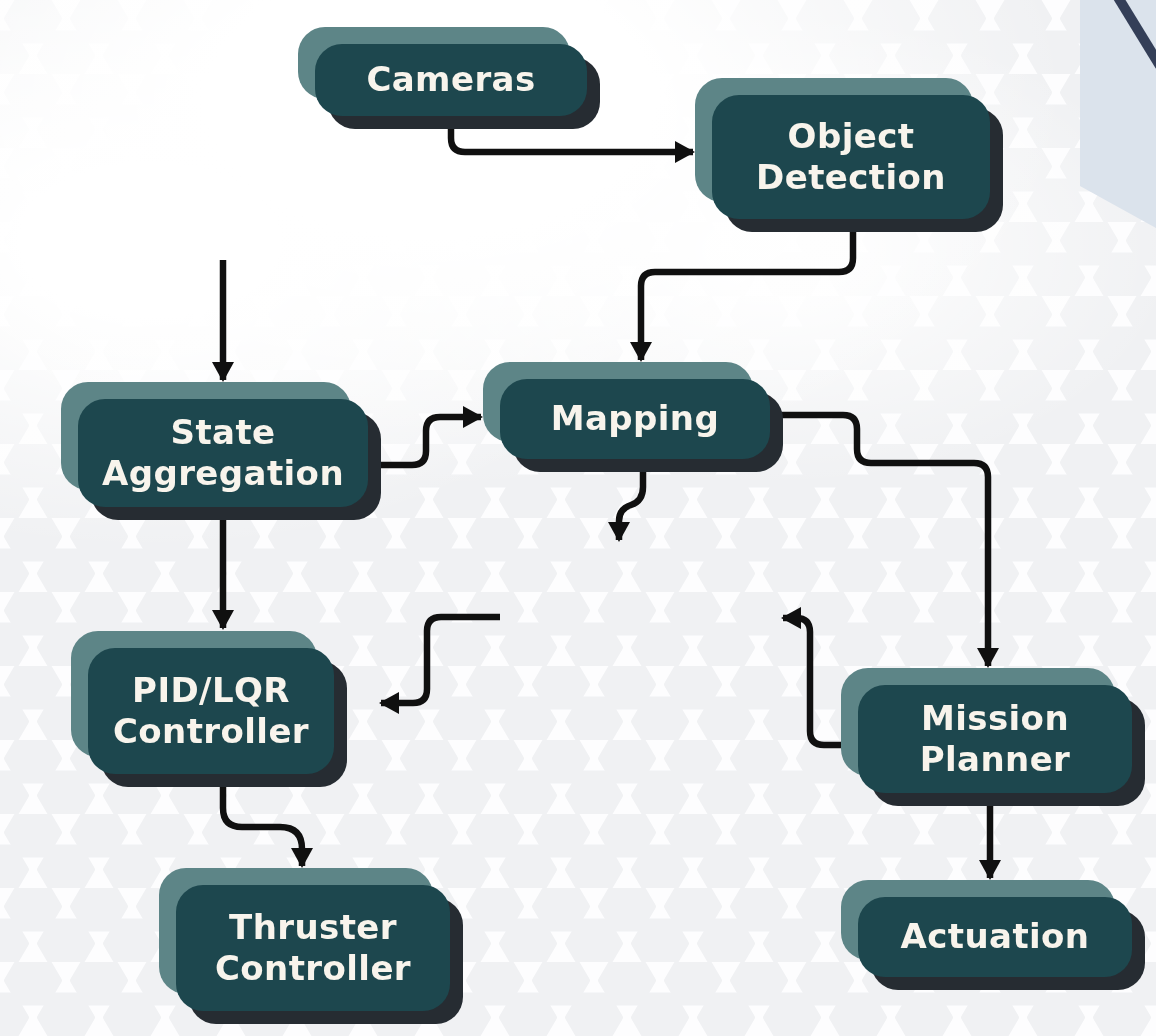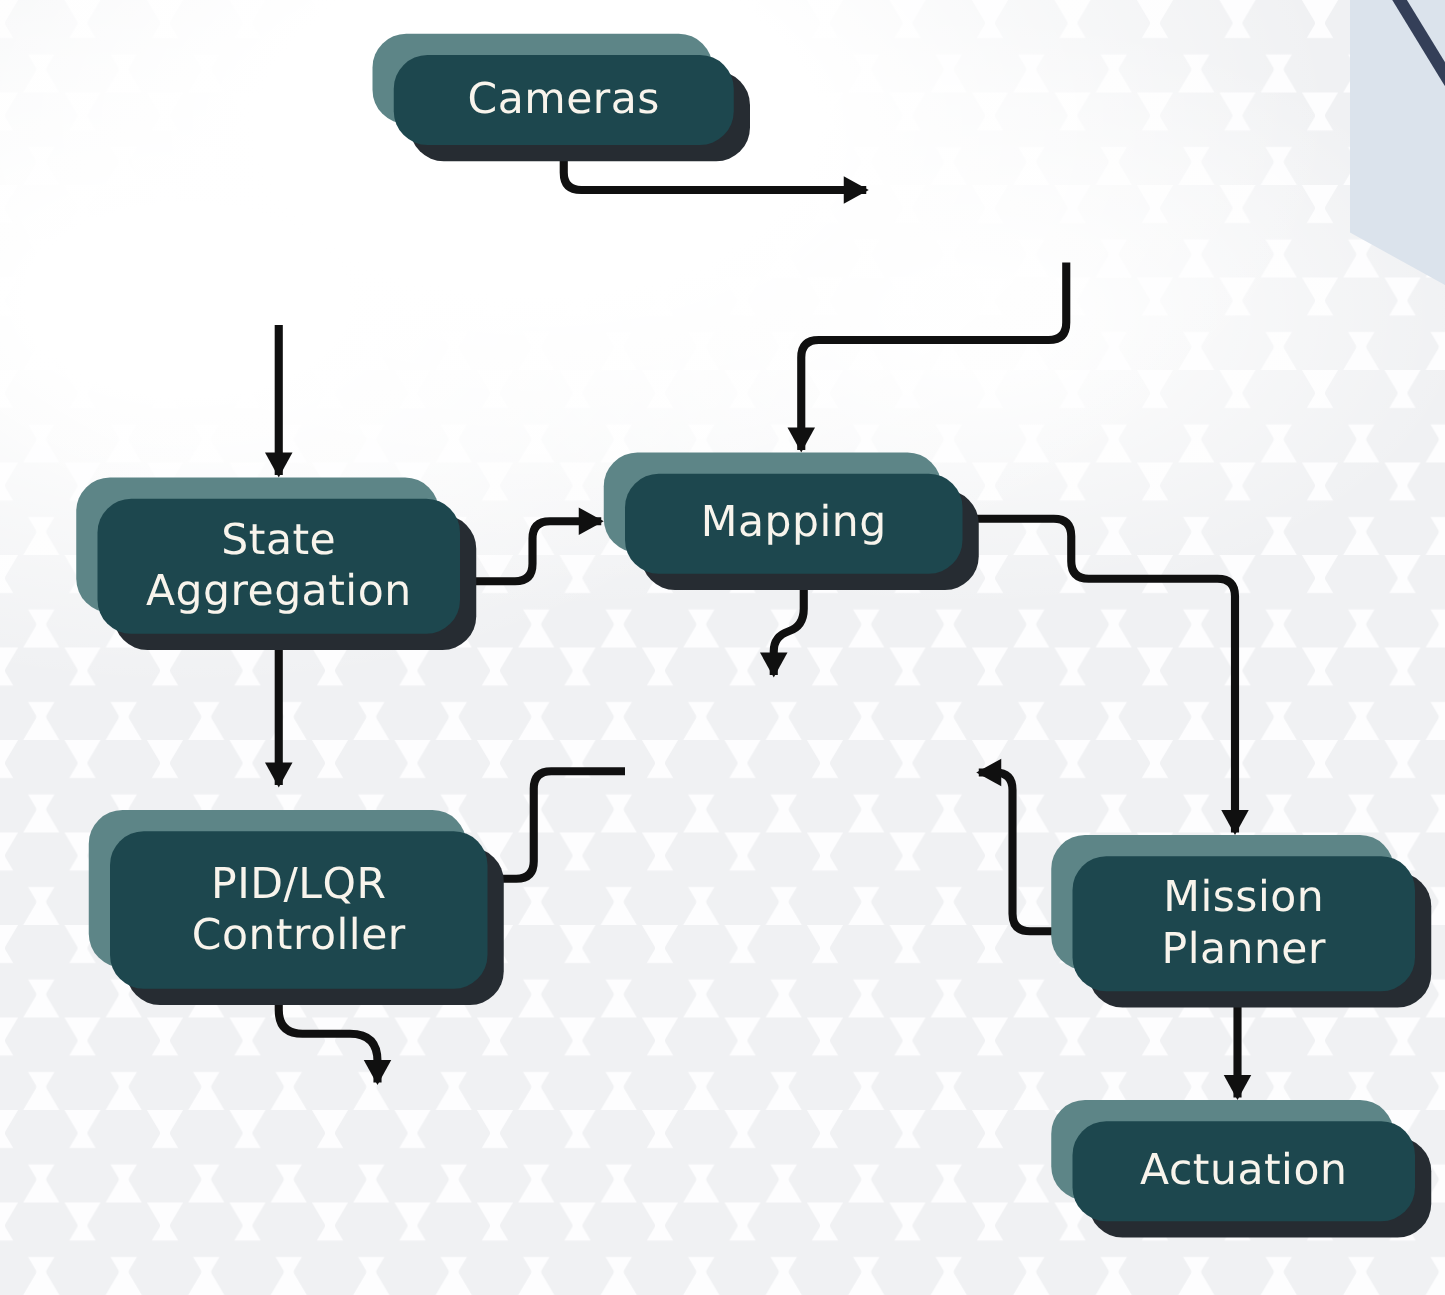--- a/index.html
+++ b/index.html
@@ -25,33 +25,33 @@
   #connectors{z-index:3;}
   .nodes{z-index:4;}
 
   .node{position:absolute;}
   .node .lyr{position:absolute;inset:0;border-radius:27px;}
   .node .lyr.shadow{transform:translate(13px,13px);background:#262c32;}
   .node .lyr.light{transform:translate(-17px,-17px);background:#5d8587;}
   .node .lyr.main{
     background:#1d474e;
     display:flex;align-items:center;justify-content:center;
-    color:#f8f4ec;font-size:34px;font-weight:400;letter-spacing:.4px;
+    color:#f8f4ec;font-size:34px;font-weight:700;letter-spacing:.4px;
     text-align:center;line-height:1.22;
   }
   .node .lyr.main span{display:inline-block;padding:0 30px;}
 
   
   #n-cameras            {left:315px;top:44px; width:272px;height:72px;}
   #n-object-detection   {left:712px;top:95px; width:278px;height:124px;}
   #n-dvl-imu            {left:88px; top:200px;width:270px;height:72px;}
   #n-state-aggregation  {left:78px; top:399px;width:290px;height:108px;}
   #n-mapping            {left:500px;top:379px;width:270px;height:80px;}
   #n-motion-planning    {left:492px;top:559px;width:276px;height:126px;}
-  #n-pid-lqr-controller {left:88px; top:665px;width:302px;height:126px;}
+  #n-pid-lqr-controller {left:88px; top:648px;width:246px;height:126px;}
   #n-mission-planner    {left:858px;top:685px;width:274px;height:108px;}
   #n-thruster-controller{left:176px;top:885px;width:274px;height:126px;}
   #n-actuation          {left:858px;top:897px;width:274px;height:80px;}
 
   #connectors path.edge{
     fill:none;stroke:#101010;stroke-width:6.5px;
   }
 </style>
 </head>
 <body>
@@ -100,20 +100,27 @@
   <div class="layer nodes">
 
     <div class="node" id="n-cameras">
       <div class="lyr shadow"></div>
       <div class="lyr light"></div>
       <div class="lyr main">
         <span>Cameras</span>
       </div>
     </div>
 
+    <div class="node" id="n-object-detection">
+      <div class="lyr shadow"></div>
+      <div class="lyr light"></div>
+      <div class="lyr main">
+        <span>Object Detection</span>
+      </div>
+    </div>
 
 
     <div class="node" id="n-state-aggregation">
       <div class="lyr shadow"></div>
       <div class="lyr light"></div>
       <div class="lyr main">
         <span>State Aggregation</span>
       </div>
     </div>
 
@@ -135,20 +142,27 @@
     </div>
 
     <div class="node" id="n-mission-planner">
       <div class="lyr shadow"></div>
       <div class="lyr light"></div>
       <div class="lyr main">
         <span>Mission Planner</span>
       </div>
     </div>
 
+    <div class="node" id="n-thruster-controller">
+      <div class="lyr shadow"></div>
+      <div class="lyr light"></div>
+      <div class="lyr main">
+        <span>Thruster Controller</span>
+      </div>
+    </div>
 
     <div class="node" id="n-actuation">
       <div class="lyr shadow"></div>
       <div class="lyr light"></div>
       <div class="lyr main">
         <span>Actuation</span>
       </div>
     </div>
 
   </div>

